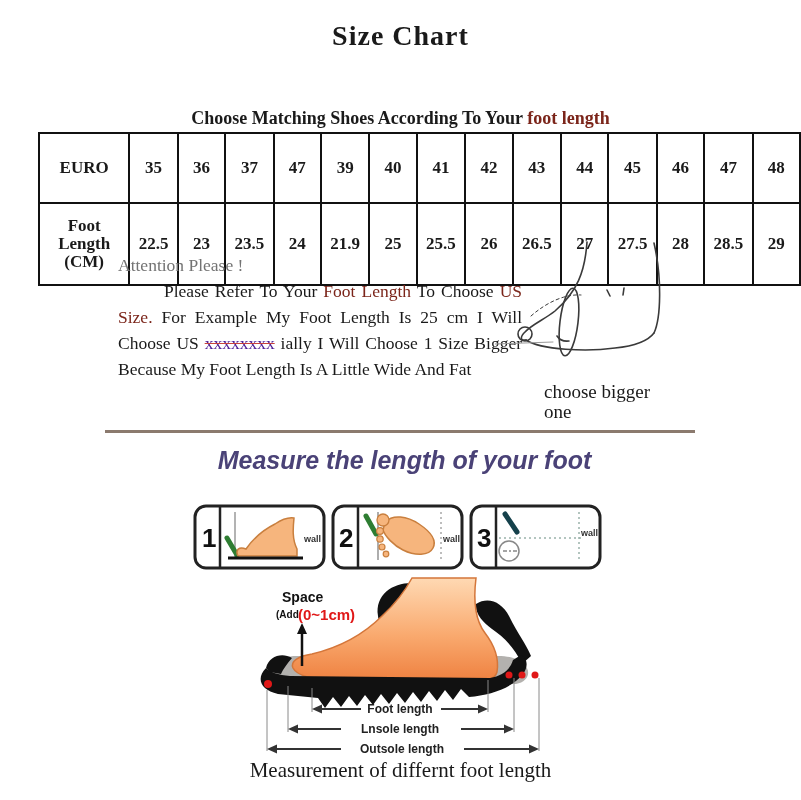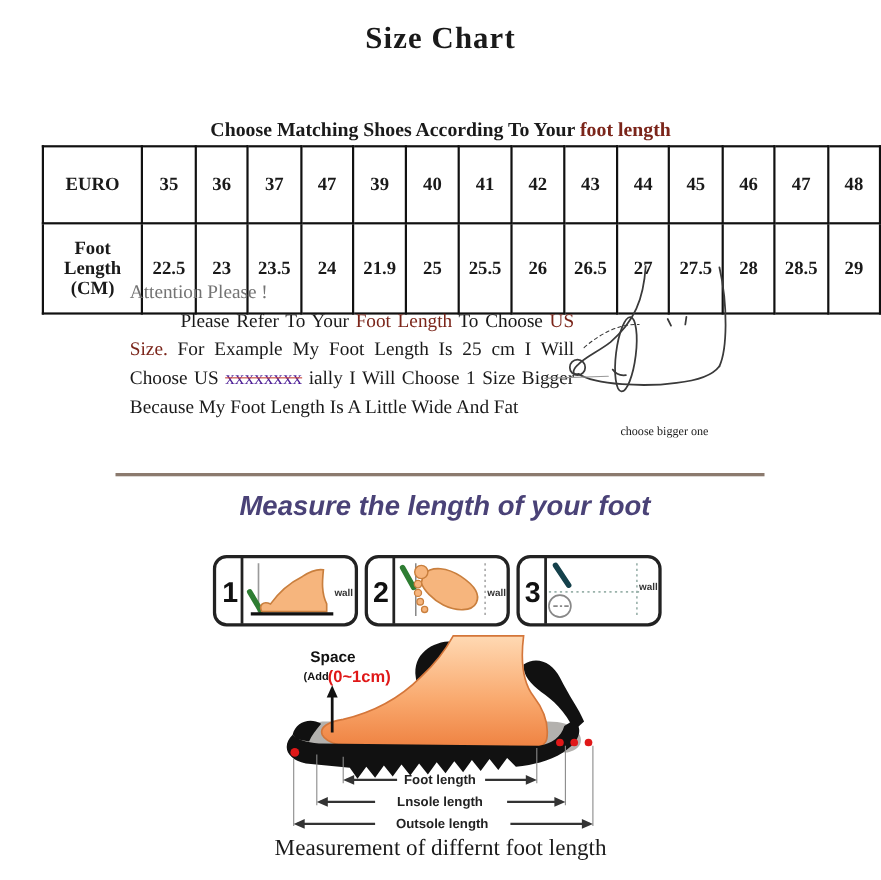--- a/index.html
+++ b/index.html
@@ -17,22 +17,22 @@
   td.lbl{width:88px;height:44px;}
   td.lbl2{height:56px;line-height:18px;}
   td.sz{width:44px;}
   
   .attention{position:absolute;left:118px;top:252px;width:404px;font-size:17.5px;line-height:26px;}
   .attention .head{color:#737373;}
   .attention p{margin:0;text-align:justify;text-indent:46px;}
   .red{color:#7b251a;}
   .xred{color:#4c1d95;text-decoration:line-through;text-decoration-color:#c9423a;}
   .sketch{position:absolute;left:495px;top:238px;}
-  .choose-note{position:absolute;left:544px;top:382px;width:120px;text-align:center;
-               font-size:11px;line-height:20px;}
+  .choose-note{position:absolute;left:544px;top:382px;width:120px;
+               font-size:19px;line-height:20px;}
   .rule{position:absolute;left:105px;top:430px;width:590px;height:3px;background:#8b7a6e;}
   .measure-head{position:absolute;top:446px;left:4px;width:801px;text-align:center;
     font-family:"Liberation Sans", sans-serif;font-weight:bold;font-style:italic;
     font-size:25px;color:#4a4277;}
   .panels{position:absolute;left:193px;top:504px;display:flex;gap:5px;}
   .diagram{position:absolute;left:226px;top:576px;}
   .caption{position:absolute;top:758px;left:0;width:801px;text-align:center;
            font-size:21px;font-weight:normal;}
   svg text{font-family:"Liberation Sans", sans-serif;}
 </style>

